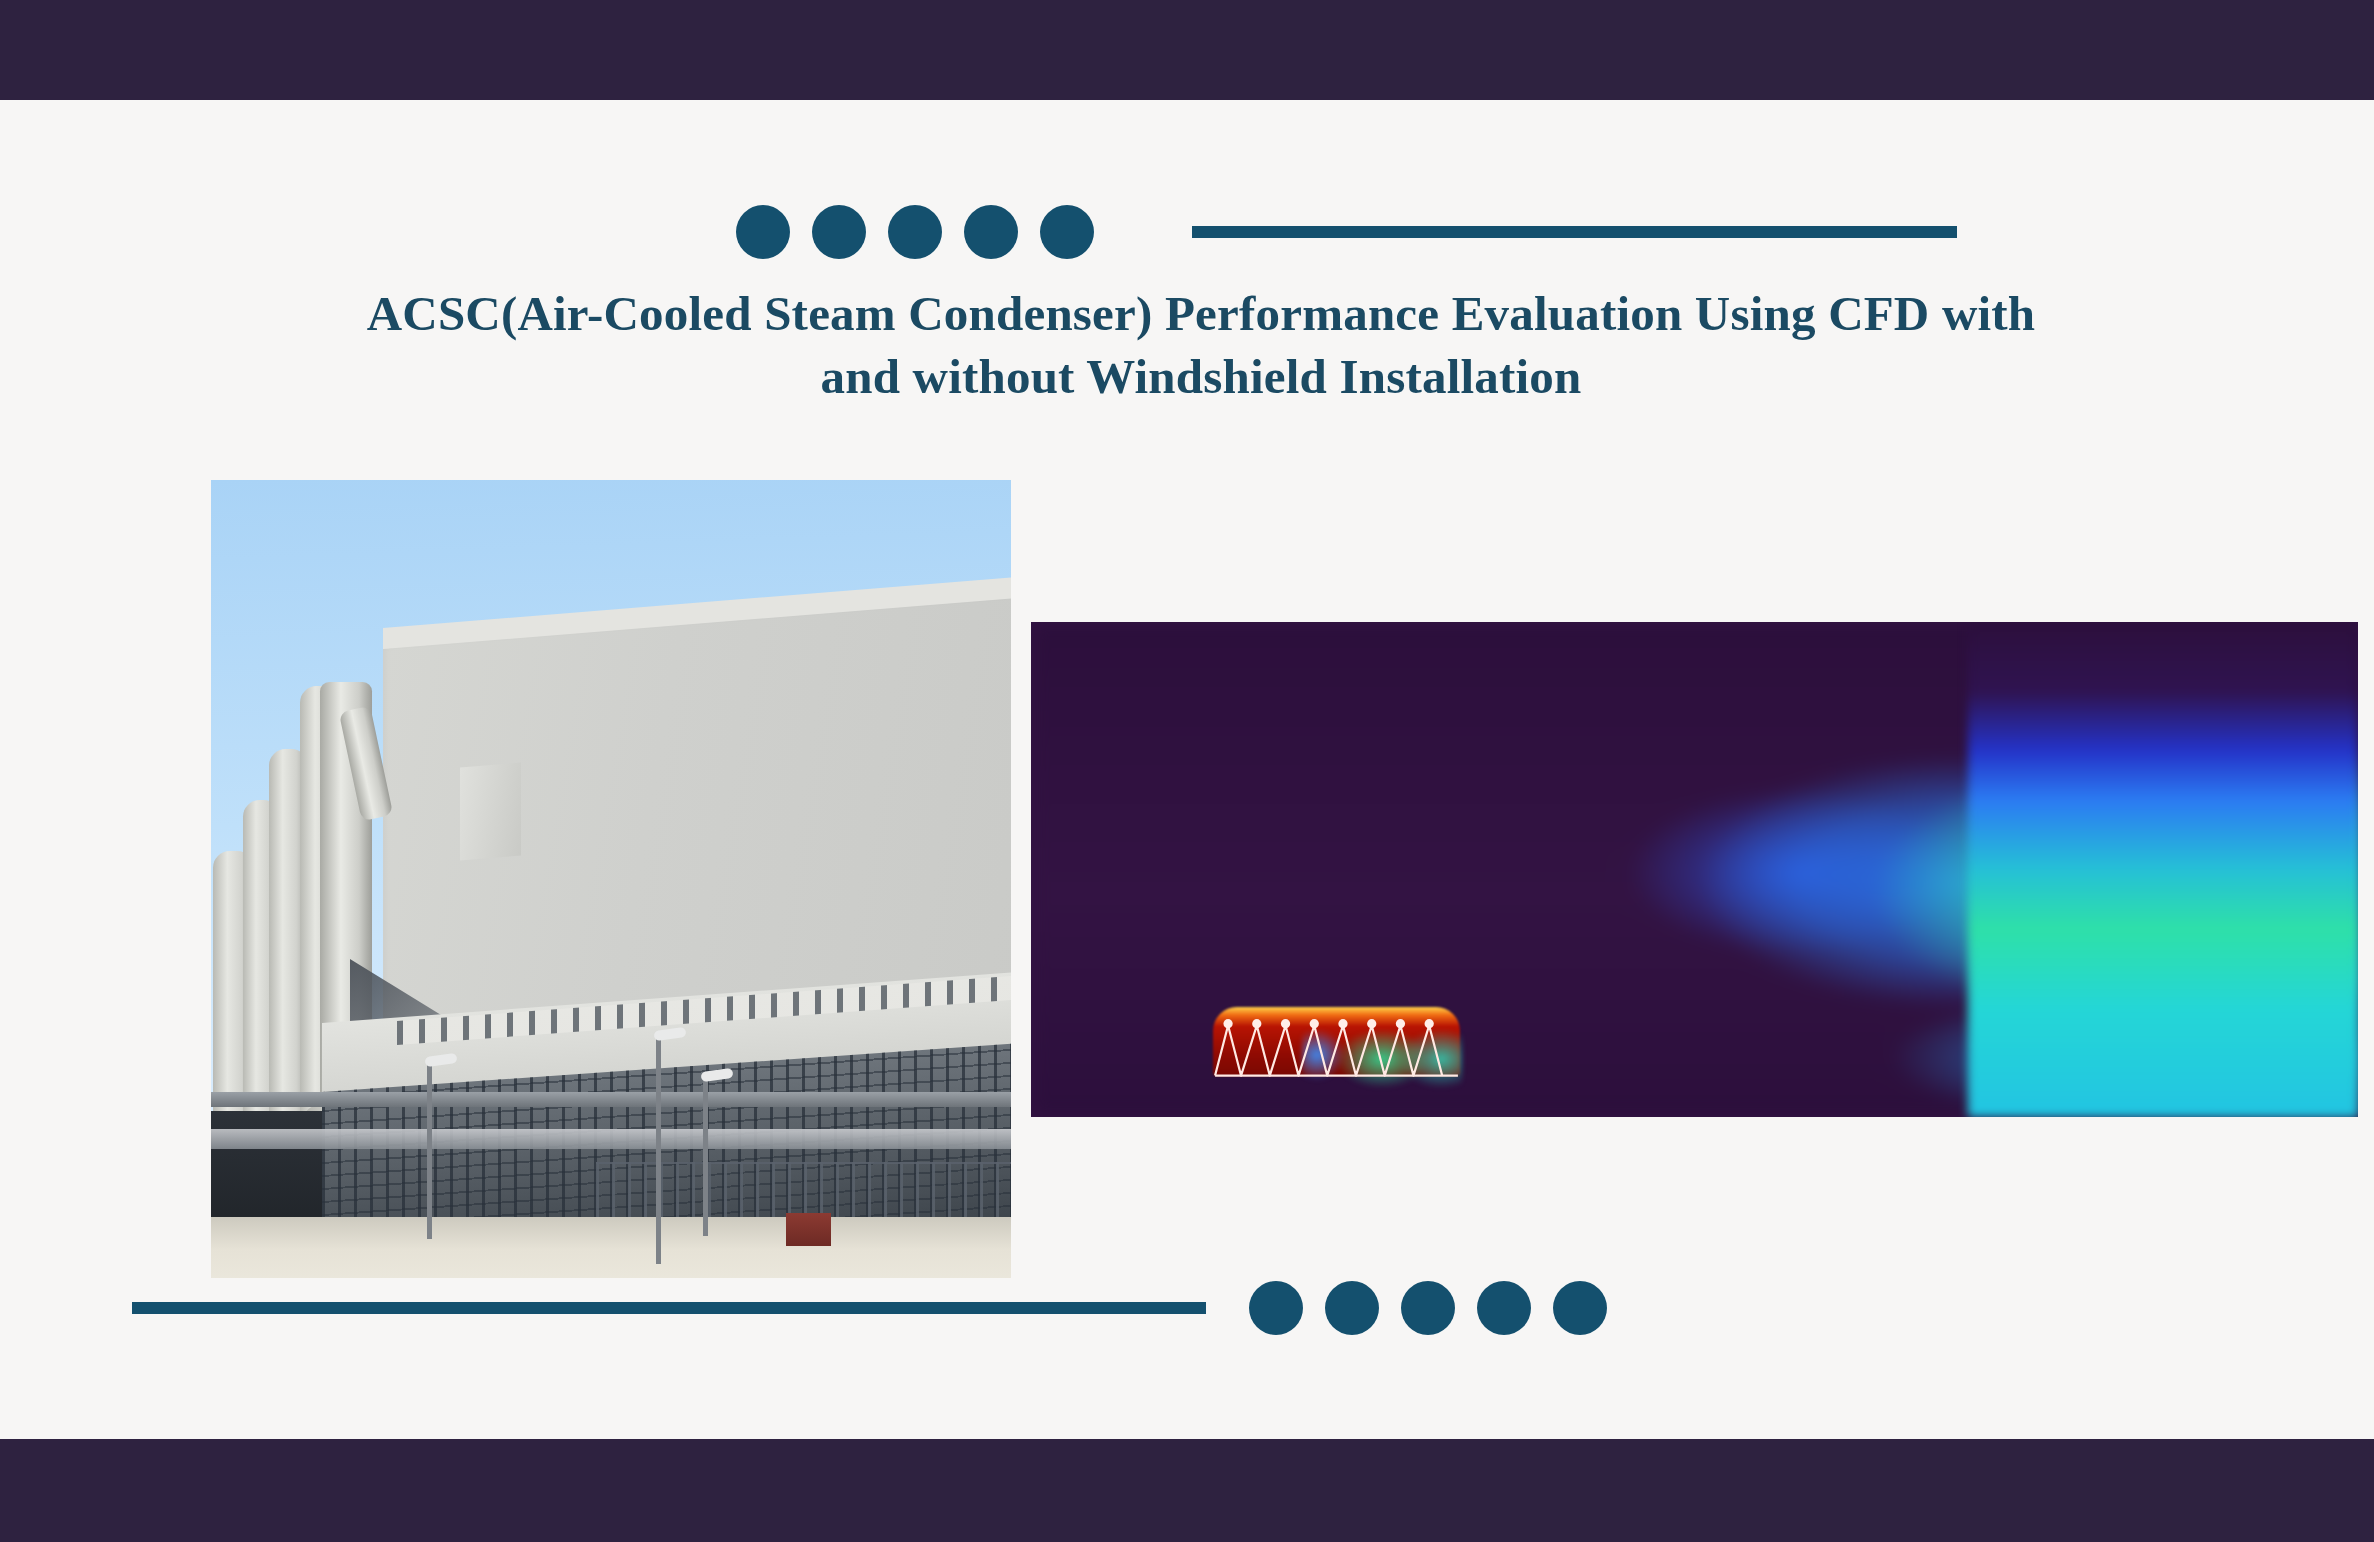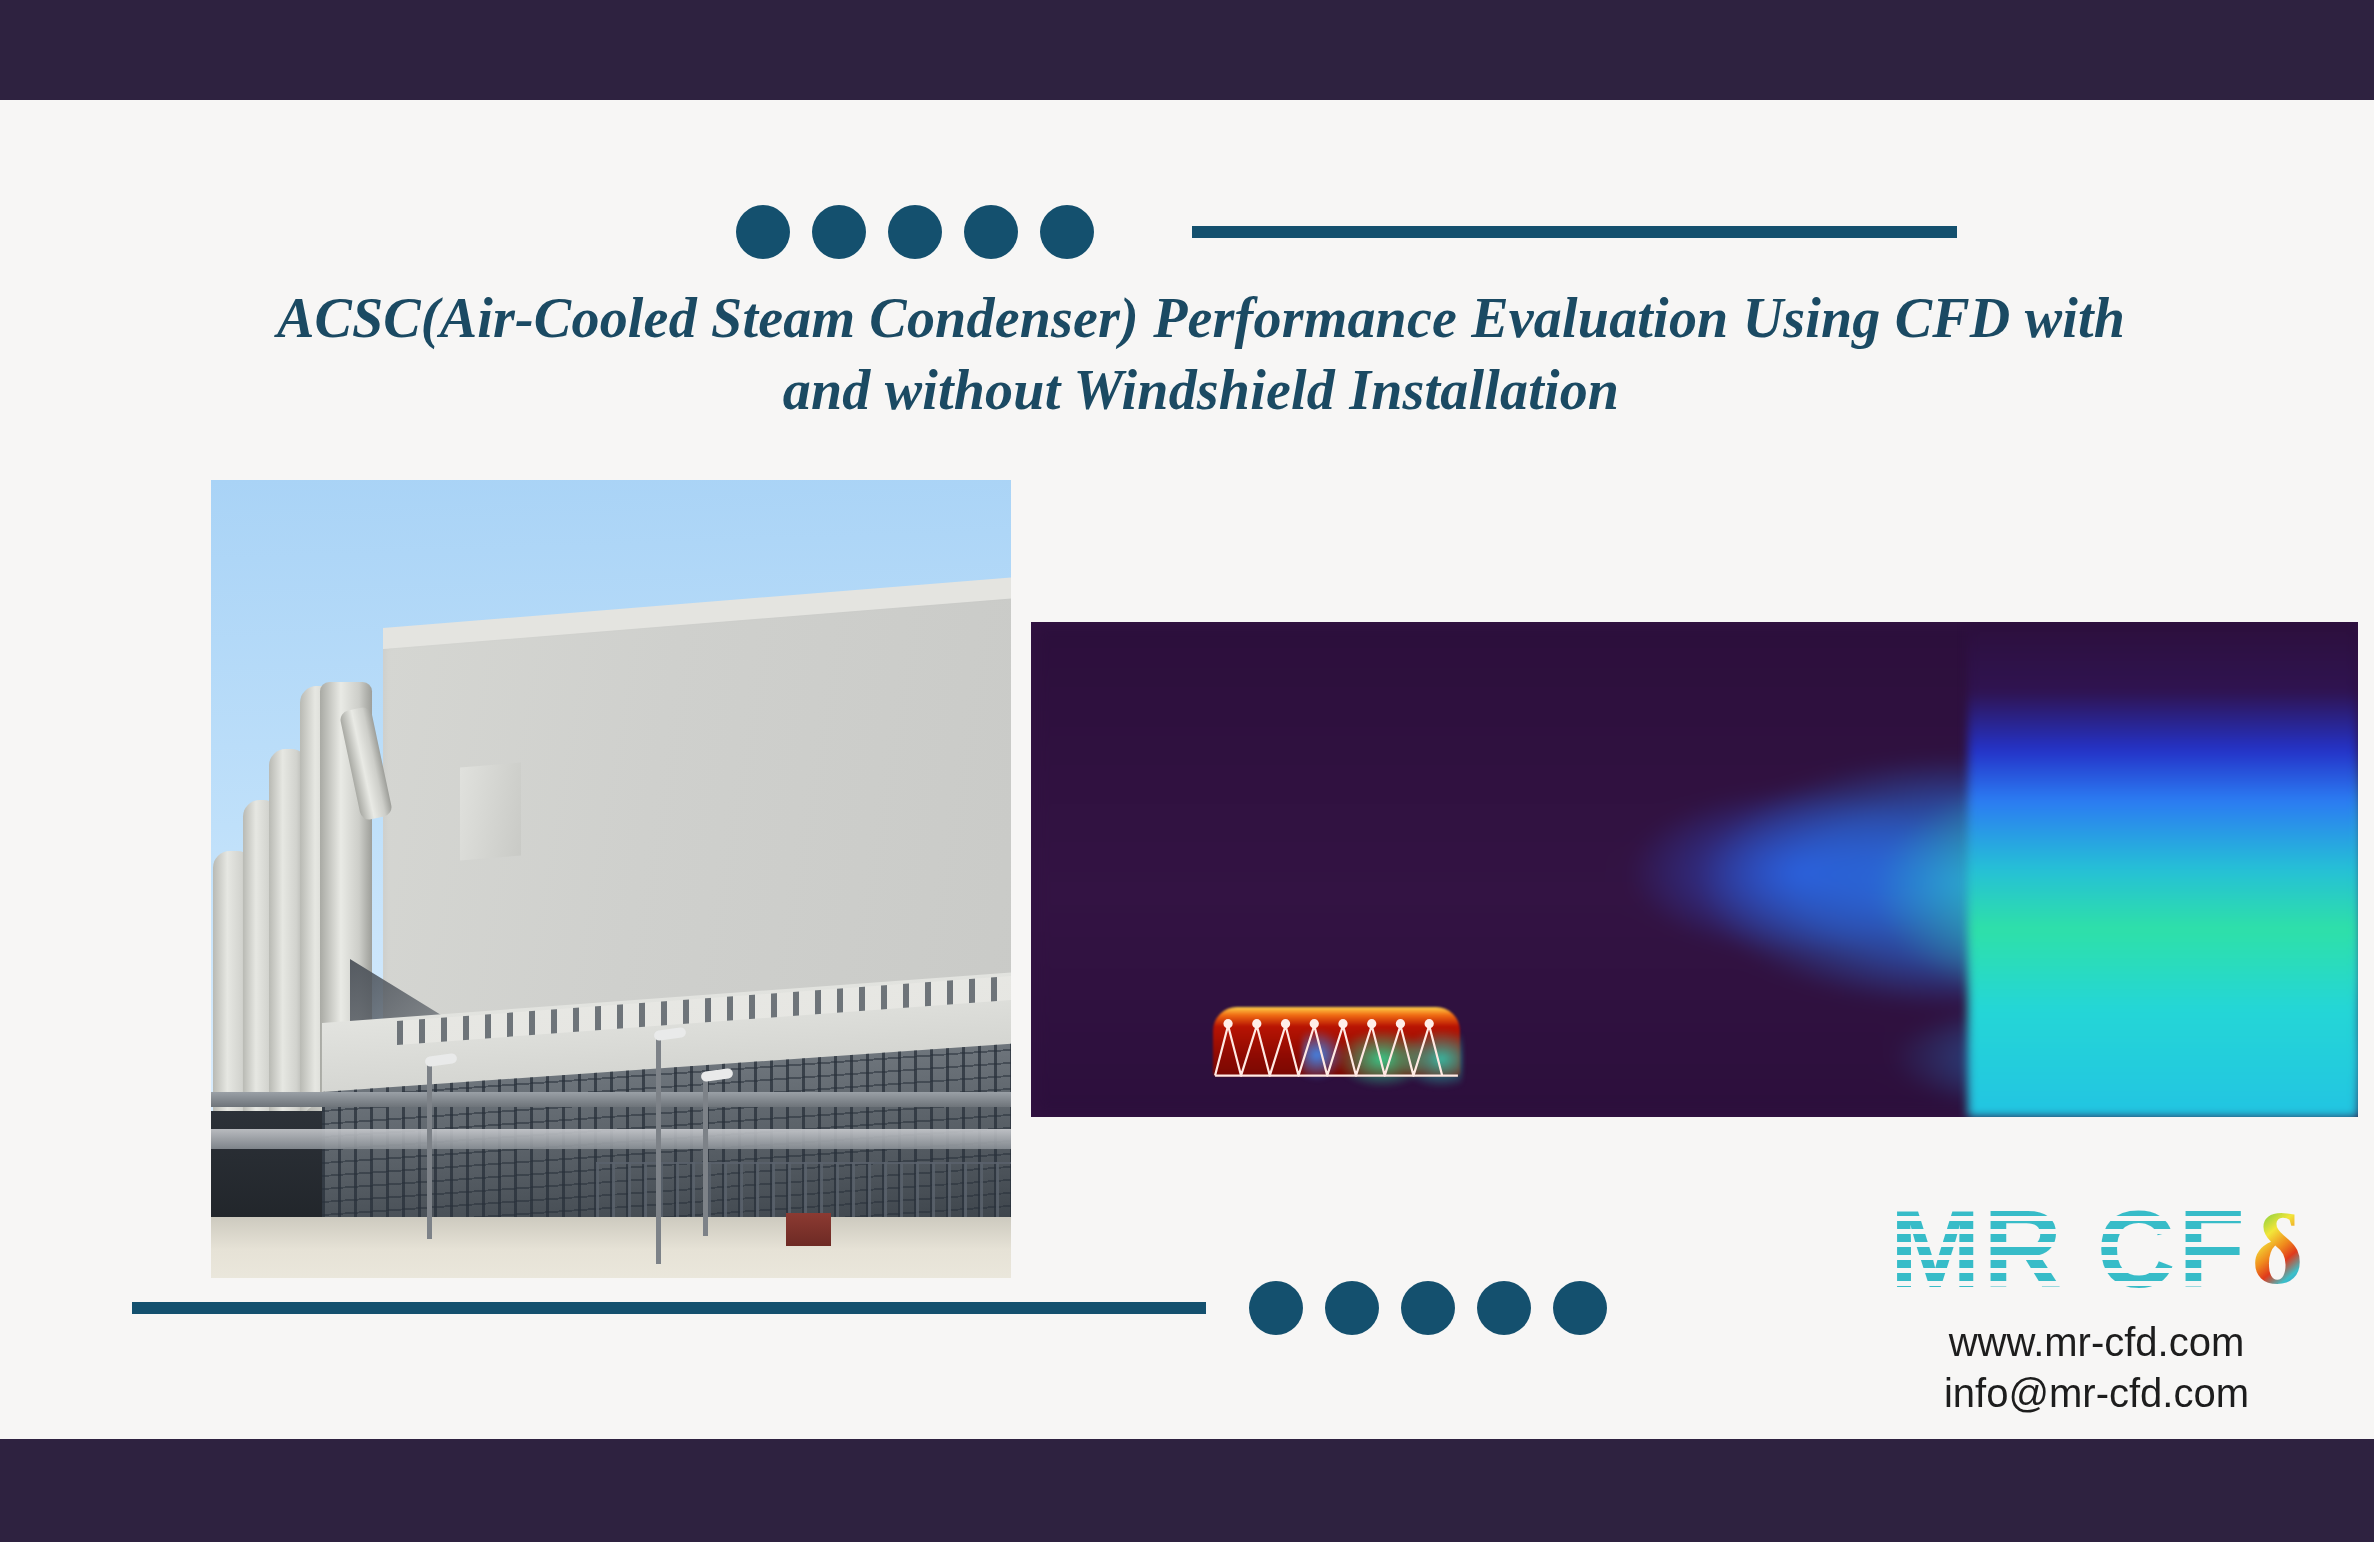--- a/index.html
+++ b/index.html
@@ -54,23 +54,22 @@
   .rule-bottom { left: 132px;  top: 1302px; width: 1074px; }
 
   
   .title {
     position: absolute;
     left: 139px;
     top: 283px;
     width: 2124px;
     text-align: center;
     font-family: "Liberation Serif", "DejaVu Serif", serif;
-    font-style: italic;
     font-weight: 700;
-    font-size: 56px;
+    font-size: 49px;
     line-height: 1.28;
     color: #1b4a63;
     letter-spacing: 0.2px;
   }
 
   
   .photo {
     position: absolute;
     left: 211px;
     top: 480px;
@@ -385,27 +384,15 @@
 
   <div class="rule rule-bottom"></div>
   <div class="dot-row dot-row-bottom">
     <span class="dot"></span>
     <span class="dot"></span>
     <span class="dot"></span>
     <span class="dot"></span>
     <span class="dot"></span>
   </div>
 
-  <div class="logo">
-    <div class="logo-mark">
-      <span class="logo-word">MR</span>
-      <span style="display:inline-block;width:32px"></span>
-      <span class="logo-word">CF</span>
-      <span class="logo-delta">δ</span>
-    </div>
-    <div class="logo-contact">
-      <div>www.mr-cfd.com</div>
-      <div>info@mr-cfd.com</div>
-    </div>
-  </div>
 
 </div>
 
 
 </body></html>

